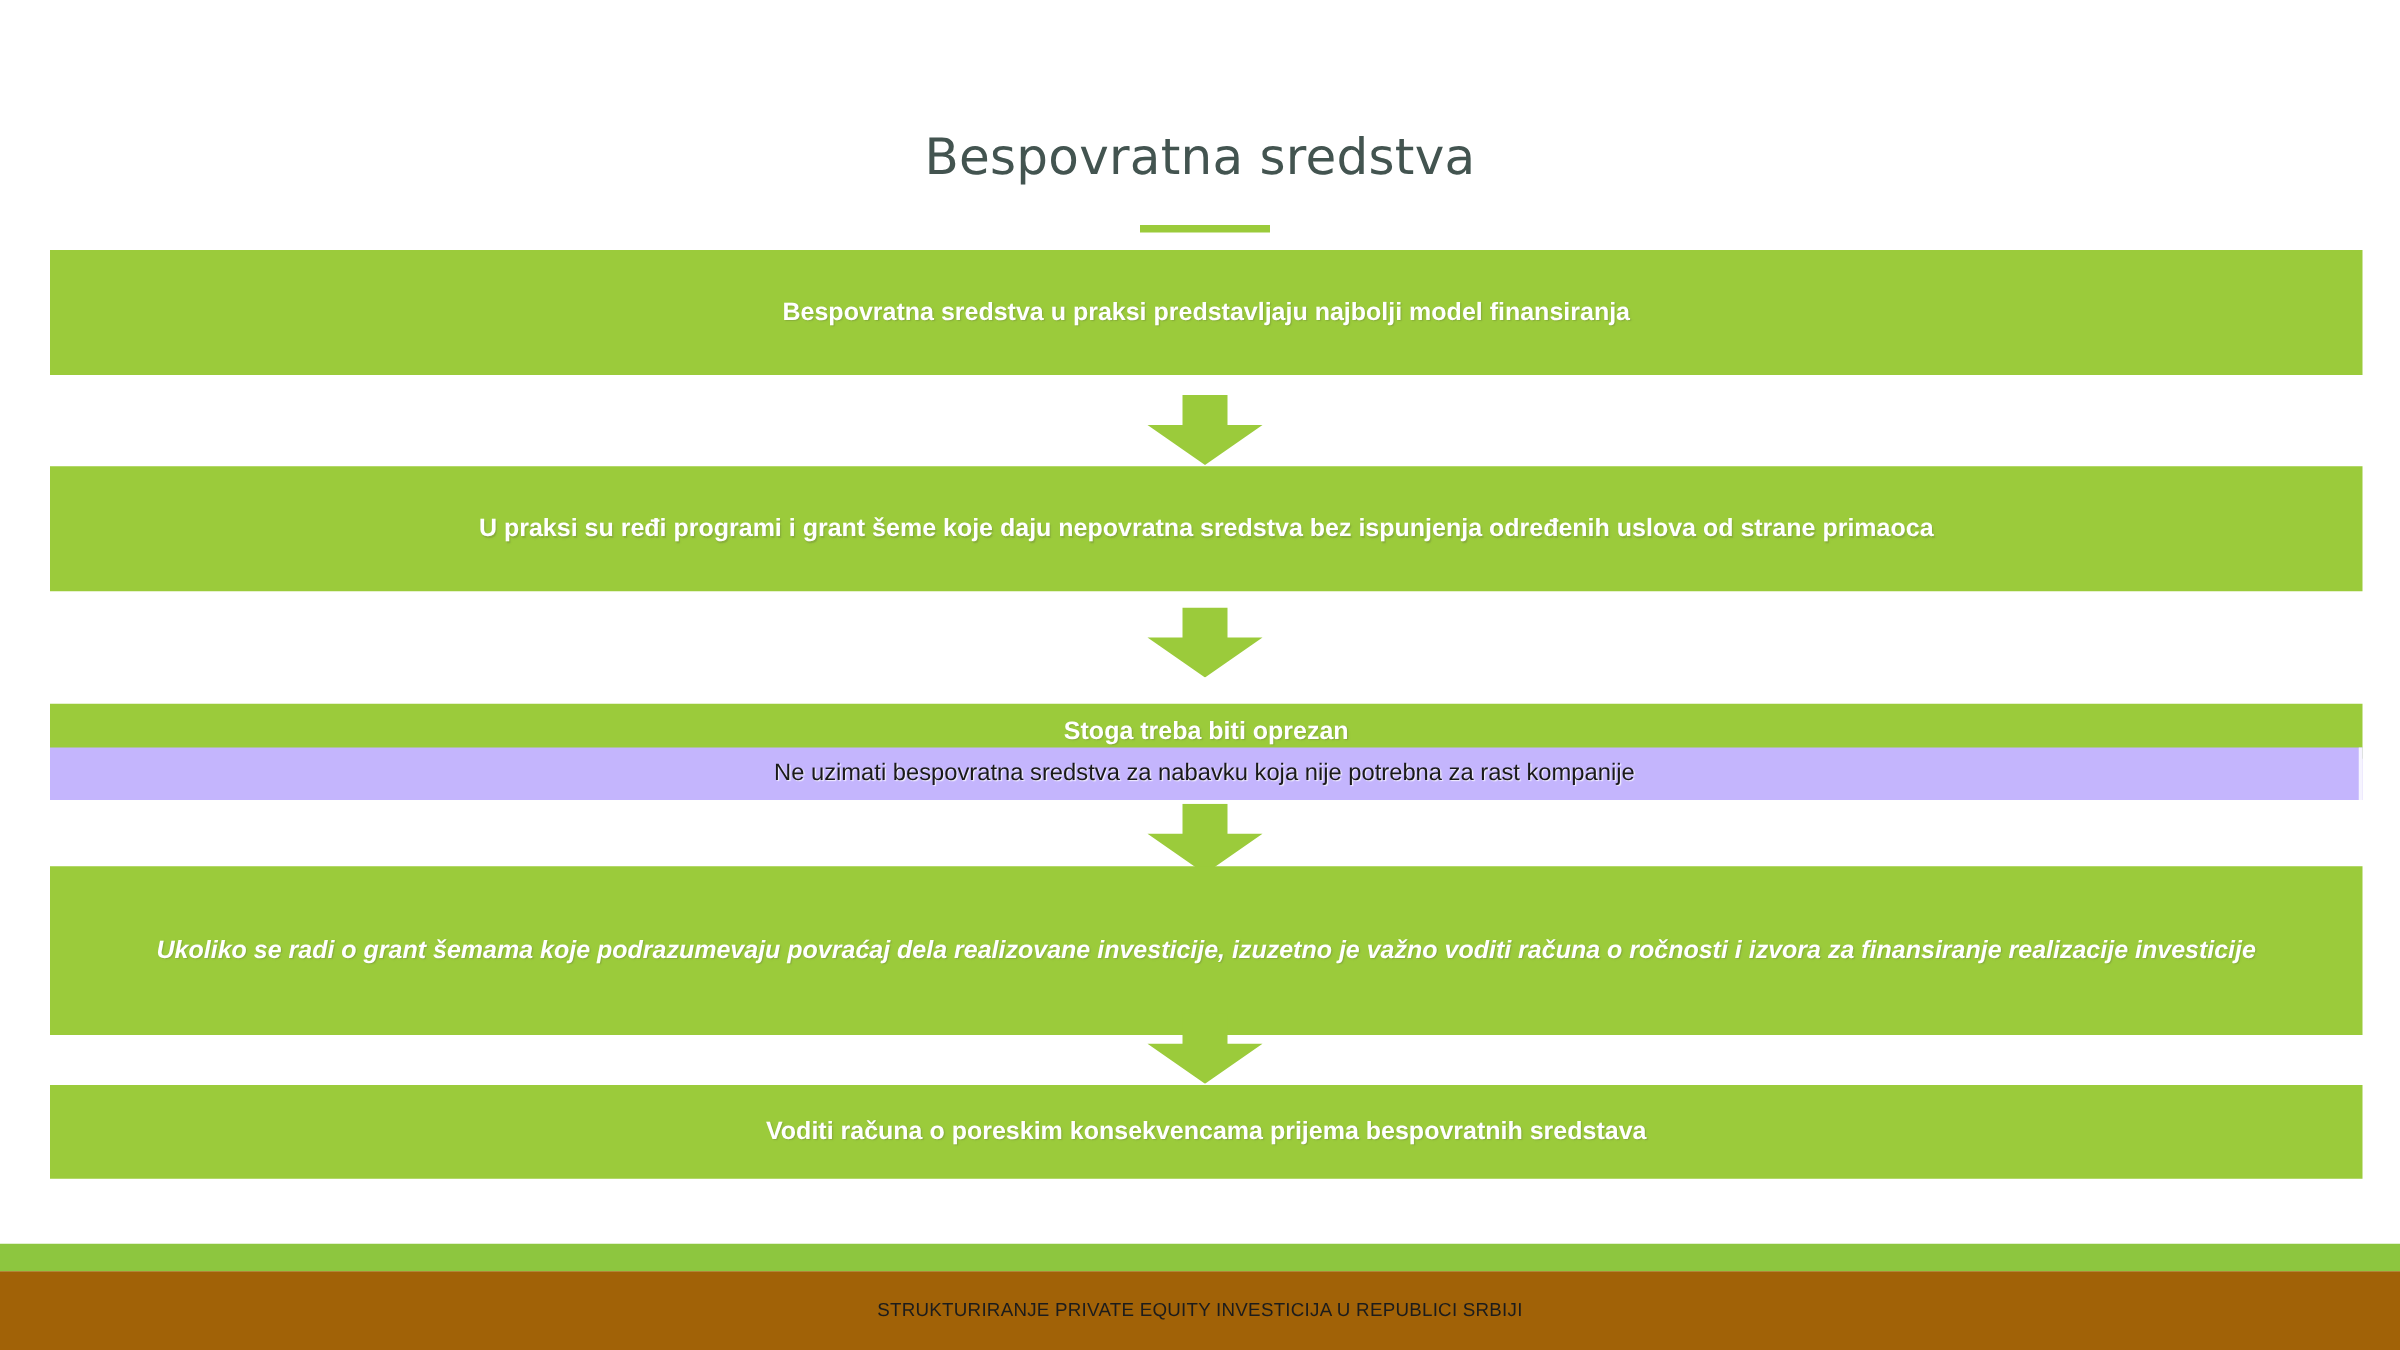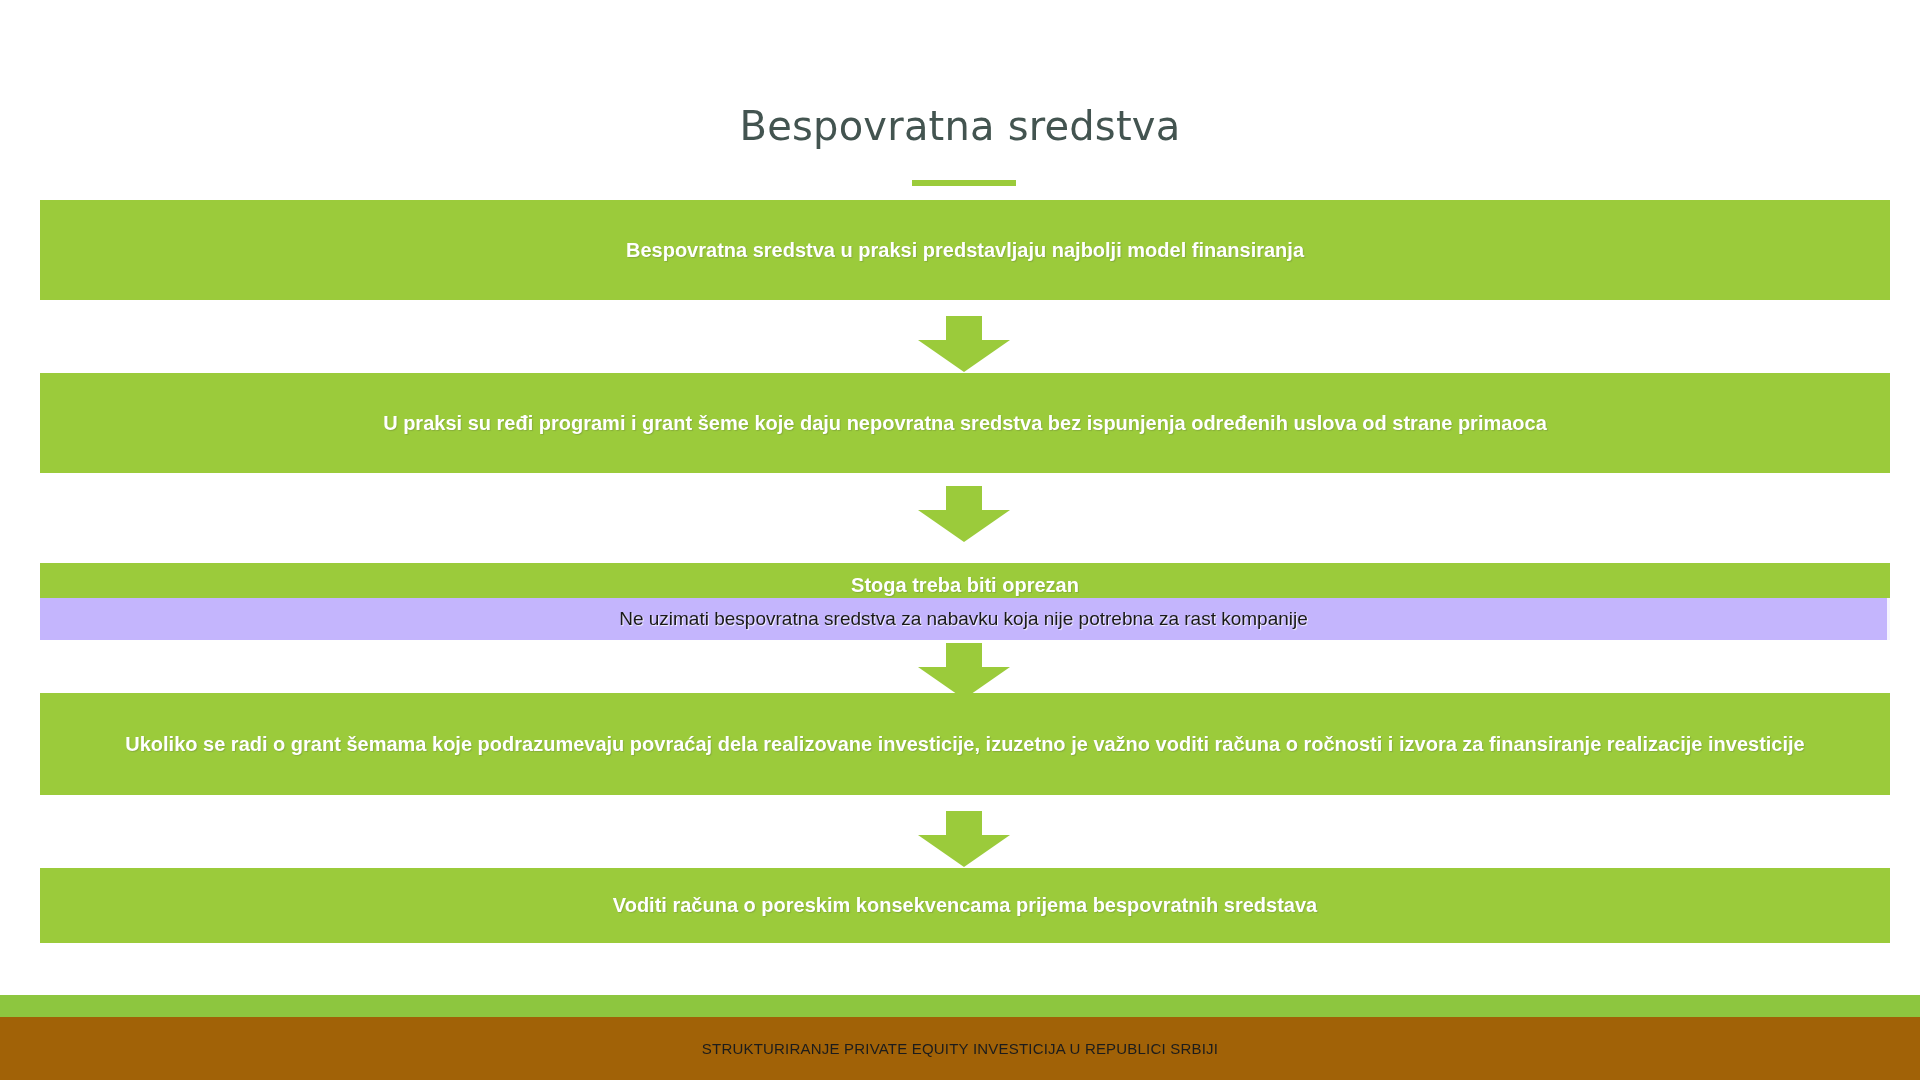--- a/index.html
+++ b/index.html
@@ -57,21 +57,21 @@
     color: #ffffff;
     font-size: 20px;
     font-weight: 700;
     line-height: 1.35;
     text-shadow: 1px 1px 1px rgba(120,150,60,0.55);
   }
 
   #band-1 { top: 200px;  height: 100px; }
   #band-2 { top: 373px;  height: 100px; }
   #band-3 { top: 543px;  height: 44px; margin-top: 20px;  }
-  #band-4 { top: 693px;  height: 102px; }
+  #band-4 { top: 693px;  height: 135px; font-style: italic; }
   #band-5 { top: 868px;  height: 75px; }
 
   
   .subrow {
     position: absolute;
     left: 40px;
     top: 598px;
     width: 1850px;
     height: 42px;
     background: #c4b5fd;

